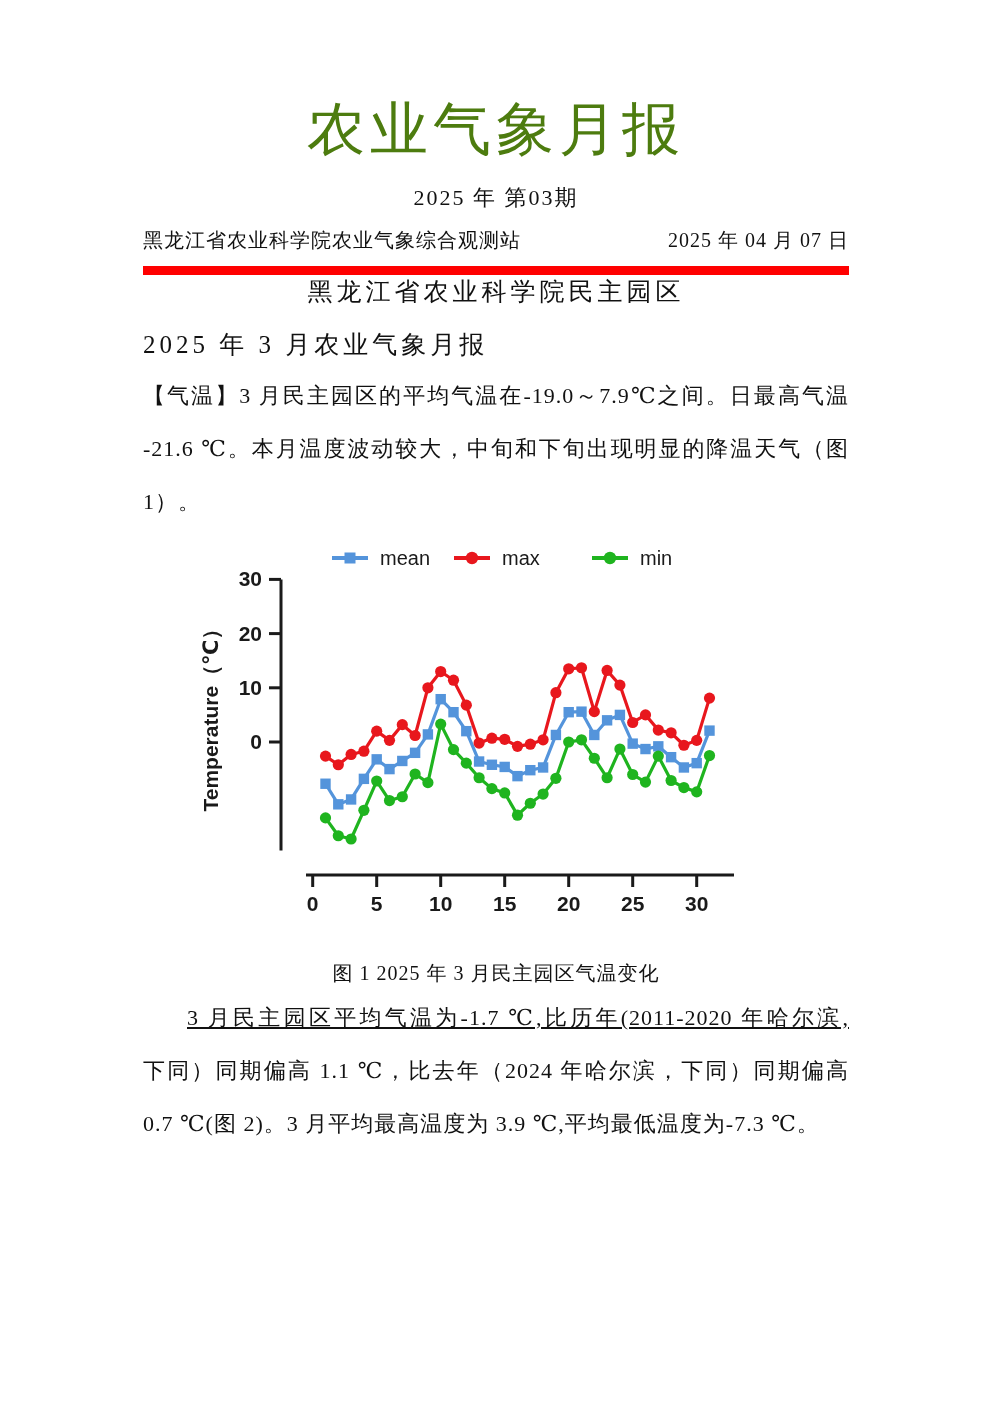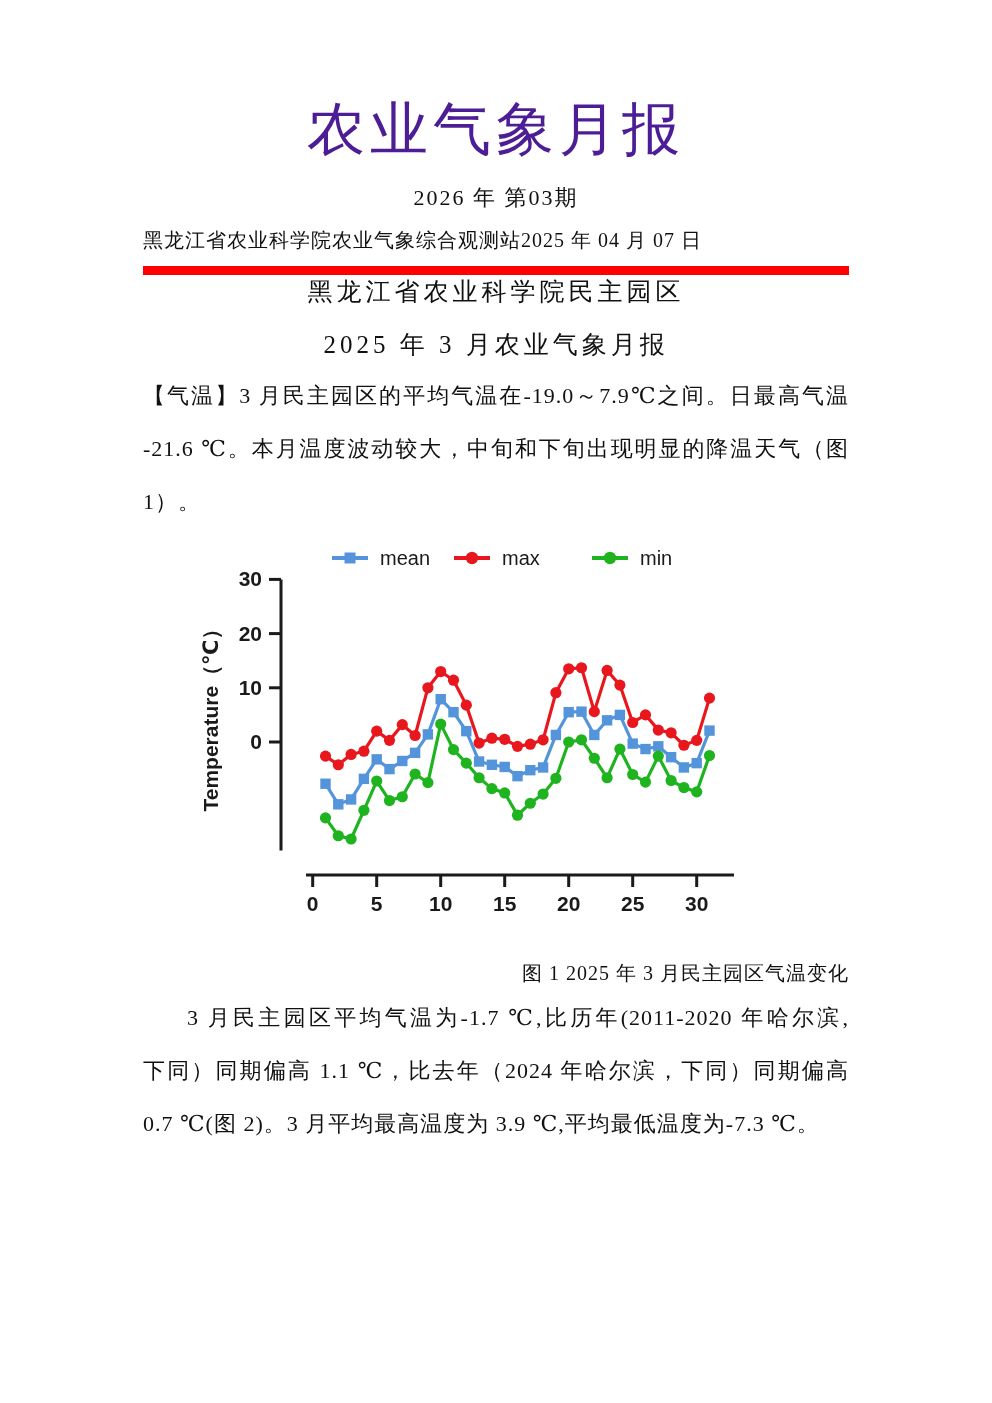--- a/index.html
+++ b/index.html
@@ -2,44 +2,44 @@
 <html><head>
 <meta charset="utf-8">
 <style>
   html,body{margin:0;padding:0;background:#ffffff;}
   body{width:992px;height:1403px;position:relative;
        font-family:"Liberation Serif","DejaVu Serif",serif;color:#111;}
   .col{width:706px;margin:0 auto;}
   .doc-title{margin-top:92px;text-align:center;font-size:58px;line-height:1.32;
              letter-spacing:5px;font-weight:400;}
   .issue{margin-top:14px;text-align:center;font-size:22px;letter-spacing:2px;}
-  .masthead{margin-top:14px;display:flex;justify-content:flex-start;
+  .masthead{margin-top:14px;display:flex;justify-content:space-between;
             align-items:flex-end;font-size:20px;letter-spacing:1px;}
   .redbar{margin-top:12px;height:9px;width:100%;}
   .h1{text-align:center;font-size:25px;letter-spacing:4px;}
-  .h2{margin-top:20px;text-align:center;font-size:25px;letter-spacing:4px;}
+  .h2{margin-top:20px;text-align:left;font-size:25px;letter-spacing:4px;}
   .section{margin-top:16px;font-size:22px;letter-spacing:3px;}
   .para{margin-top:8px;}
   .line{font-size:22px;line-height:53px;height:53px;letter-spacing:1px;
         text-align:justify;text-align-last:justify;white-space:nowrap;}
   .line.last{text-align:left;text-align-last:left;}
-  .line.indent{text-indent:2em;}
+  .line.indent{text-indent:2em;text-decoration:underline;}
   .chartwrap{margin-top:2px;}
   #chart{display:block;margin-left:49px;}
-  .caption{text-align:right;font-size:20px;letter-spacing:1px;margin-top:0px;}
+  .caption{text-align:center;font-size:20px;letter-spacing:1px;margin-top:0px;}
   .para2{margin-top:4px;}
 </style>
 </head>
 <body>
 
 <div class="col">
 
-  <div class="doc-title" style="color: #4c1d95;">农业气象月报</div>
+  <div class="doc-title" style="color: #4d7c0f;">农业气象月报</div>
 
-  <div class="issue">2026 年 第03期</div>
+  <div class="issue">2025 年 第03期</div>
 
   <div class="masthead">
     <span>黑龙江省农业科学院农业气象综合观测站</span>
     <span>2025 年 04 月 07 日</span>
   </div>
 
   <div class="redbar" id="redbar" style="background: rgb(255, 0, 0);"></div>
 
   <div class="h1">黑龙江省农业科学院民主园区</div>
   <div class="h2">2025 年 3 月农业气象月报</div>

